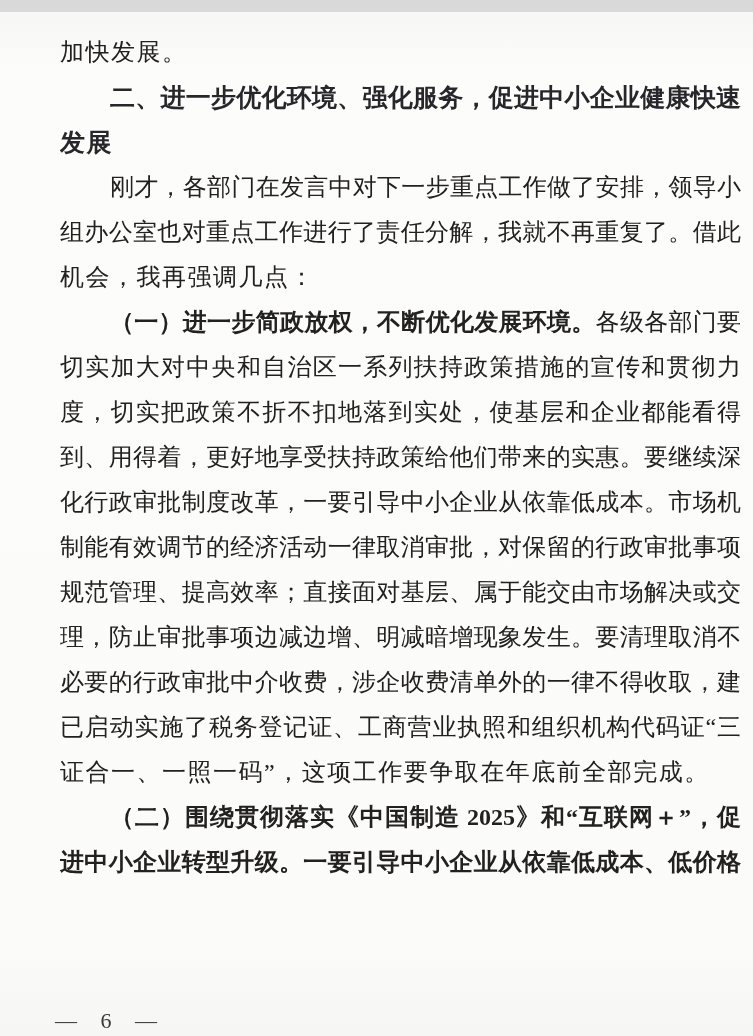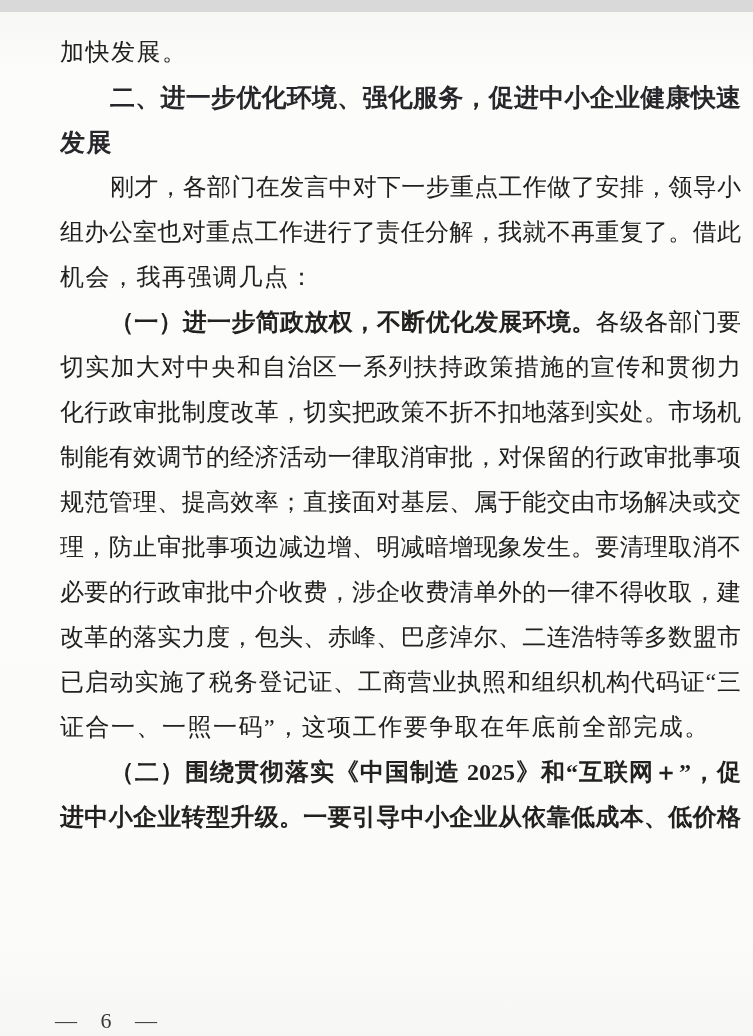--- a/index.html
+++ b/index.html
@@ -72,25 +72,26 @@
 <div class="page">
   <div class="text-block" id="lines-container">
       <div class="line align-left"><span class="seg-body">加快发展。</span></div>
       <div class="line align-justify indent"><span class="seg-heading">二、进一步优化环境、强化服务，促进中小企业健康快速</span></div>
       <div class="line align-left"><span class="seg-heading">发展</span></div>
       <div class="line align-justify indent"><span class="seg-body">刚才，各部门在发言中对下一步重点工作做了安排，领导小</span></div>
       <div class="line align-justify"><span class="seg-body">组办公室也对重点工作进行了责任分解，我就不再重复了。借此</span></div>
       <div class="line align-left"><span class="seg-body">机会，我再强调几点：</span></div>
       <div class="line align-justify indent"><span class="seg-lead">（一）进一步简政放权，不断优化发展环境。</span><span class="seg-body">各级各部门要</span></div>
       <div class="line align-justify"><span class="seg-body">切实加大对中央和自治区一系列扶持政策措施的宣传和贯彻力</span></div>
-      <div class="line align-justify"><span class="seg-body">化行政审批制度改革，切实把政策不折不扣地落到实处。市场机</span></div>
+      <div class="line align-justify"><span class="seg-body">度，切实把政策不折不扣地落到实处，使基层和企业都能看得</span></div>
+      <div class="line align-justify"><span class="seg-body">到、用得着，更好地享受扶持政策给他们带来的实惠。要继续深</span></div>
+      <div class="line align-justify"><span class="seg-body">化行政审批制度改革，一要引导中小企业从依靠低成本。市场机</span></div>
       <div class="line align-justify"><span class="seg-body">制能有效调节的经济活动一律取消审批，对保留的行政审批事项</span></div>
       <div class="line align-justify"><span class="seg-body">规范管理、提高效率；直接面对基层、属于能交由市场解决或交</span></div>
       <div class="line align-justify"><span class="seg-body">理，防止审批事项边减边增、明减暗增现象发生。要清理取消不</span></div>
       <div class="line align-justify"><span class="seg-body">必要的行政审批中介收费，涉企收费清单外的一律不得收取，建</span></div>
-      <div class="line align-justify"><span class="seg-body">改革的落实力度，包头、赤峰、巴彦淖尔、二连浩特等多数盟市</span></div>
       <div class="line align-justify"><span class="seg-body">已启动实施了税务登记证、工商营业执照和组织机构代码证“三</span></div>
       <div class="line align-left"><span class="seg-body">证合一、一照一码”，这项工作要争取在年底前全部完成。</span></div>
       <div class="line align-justify indent"><span class="seg-lead">（二）围绕贯彻落实《中国制造 2025》和“互联网＋”，促</span></div>
       <div class="line align-justify"><span class="seg-lead">进中小企业转型升级。一要引导中小企业从依靠低成本、低价格</span></div>
     </div>
   <div class="page-number">— 6 —</div>
 </div>
 
 </body></html>

